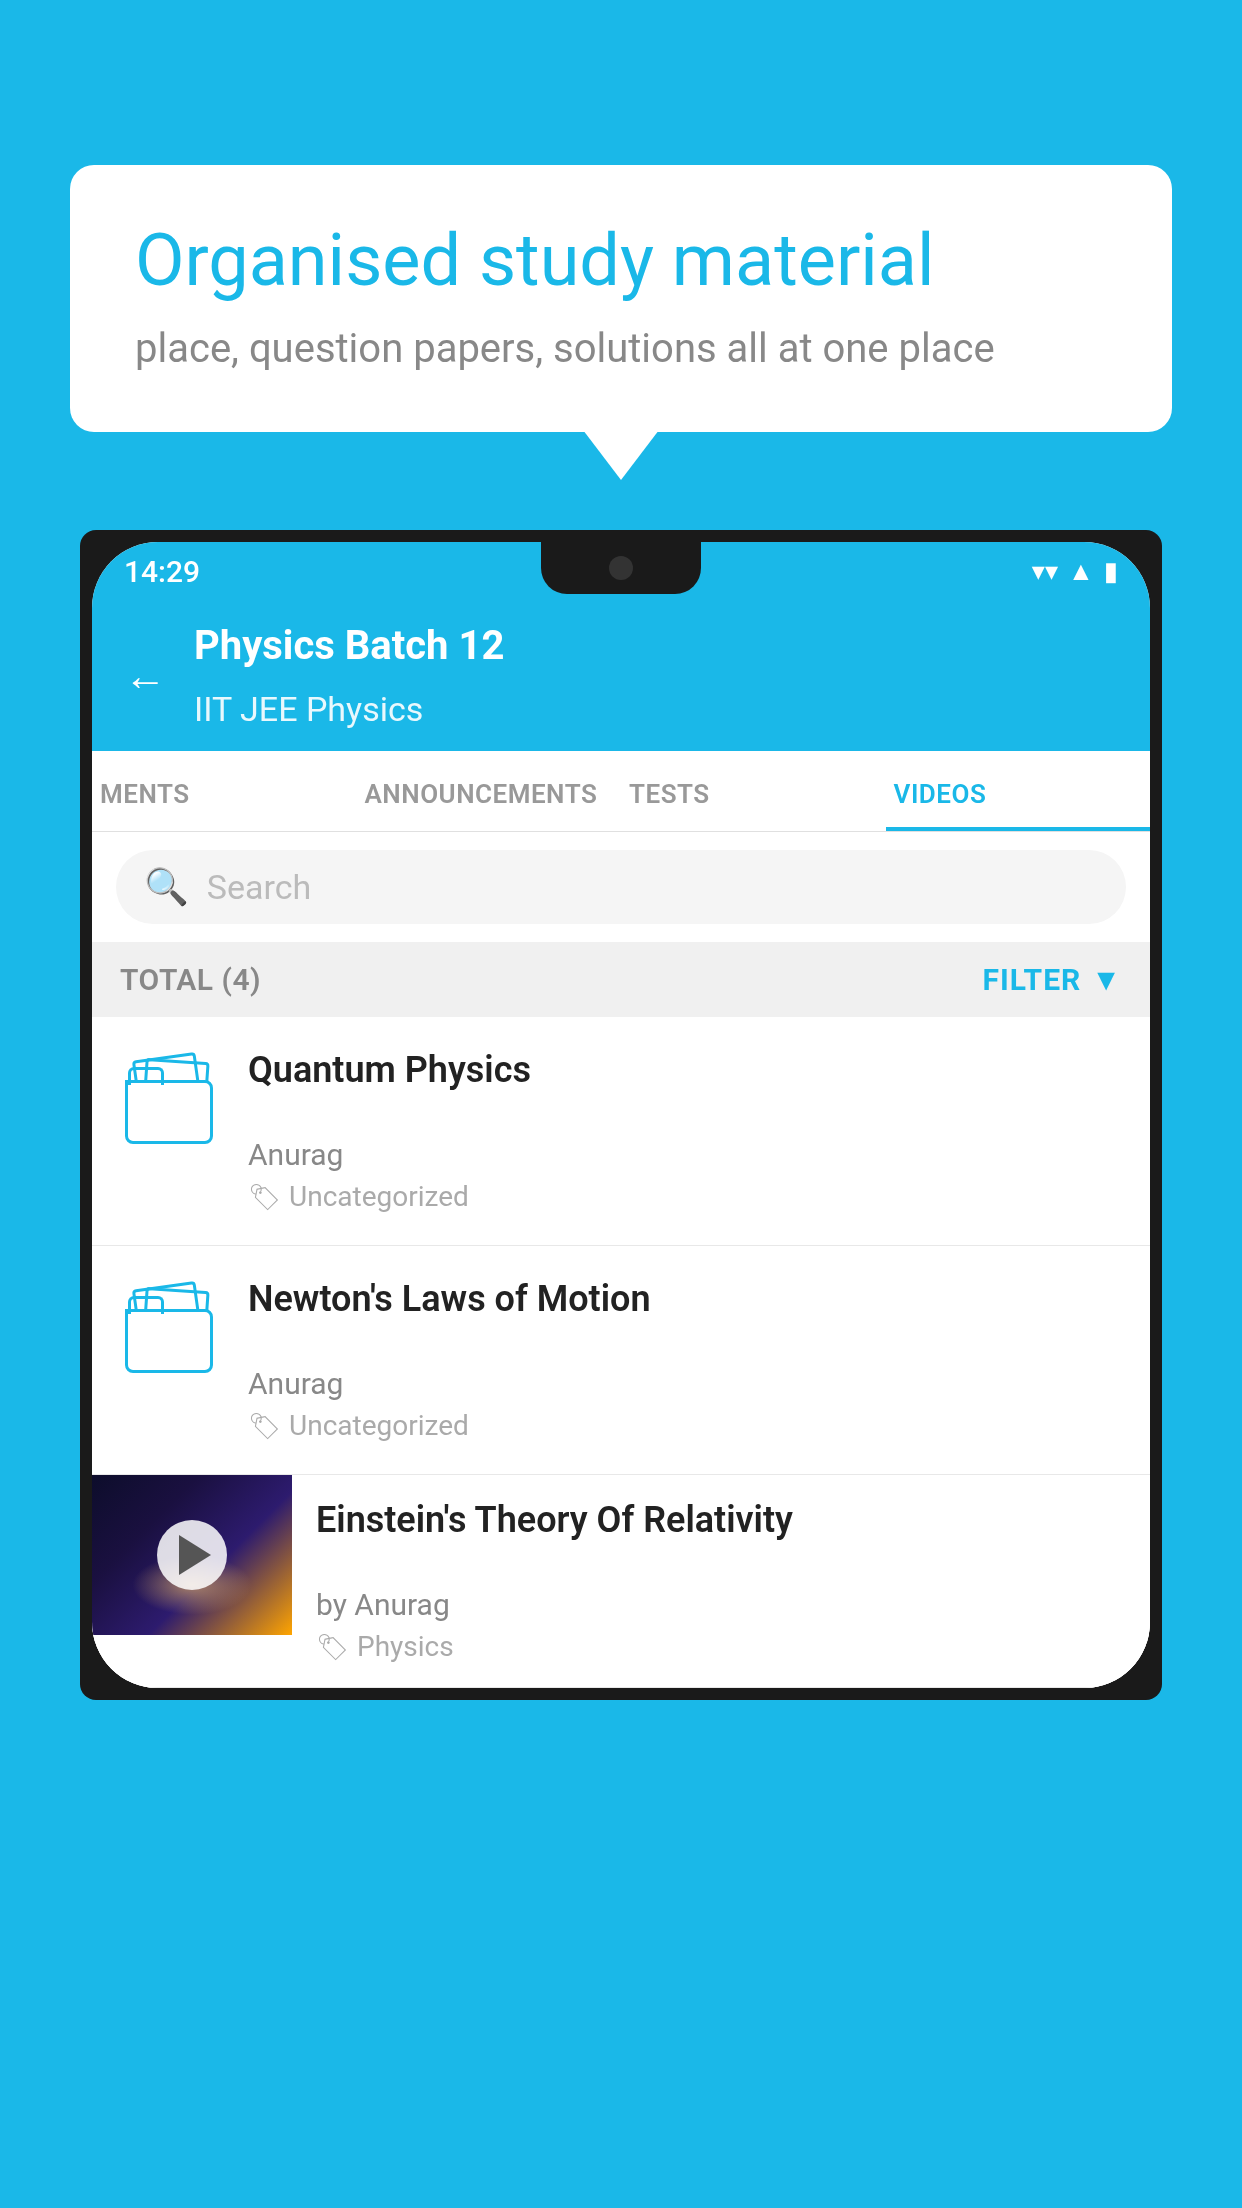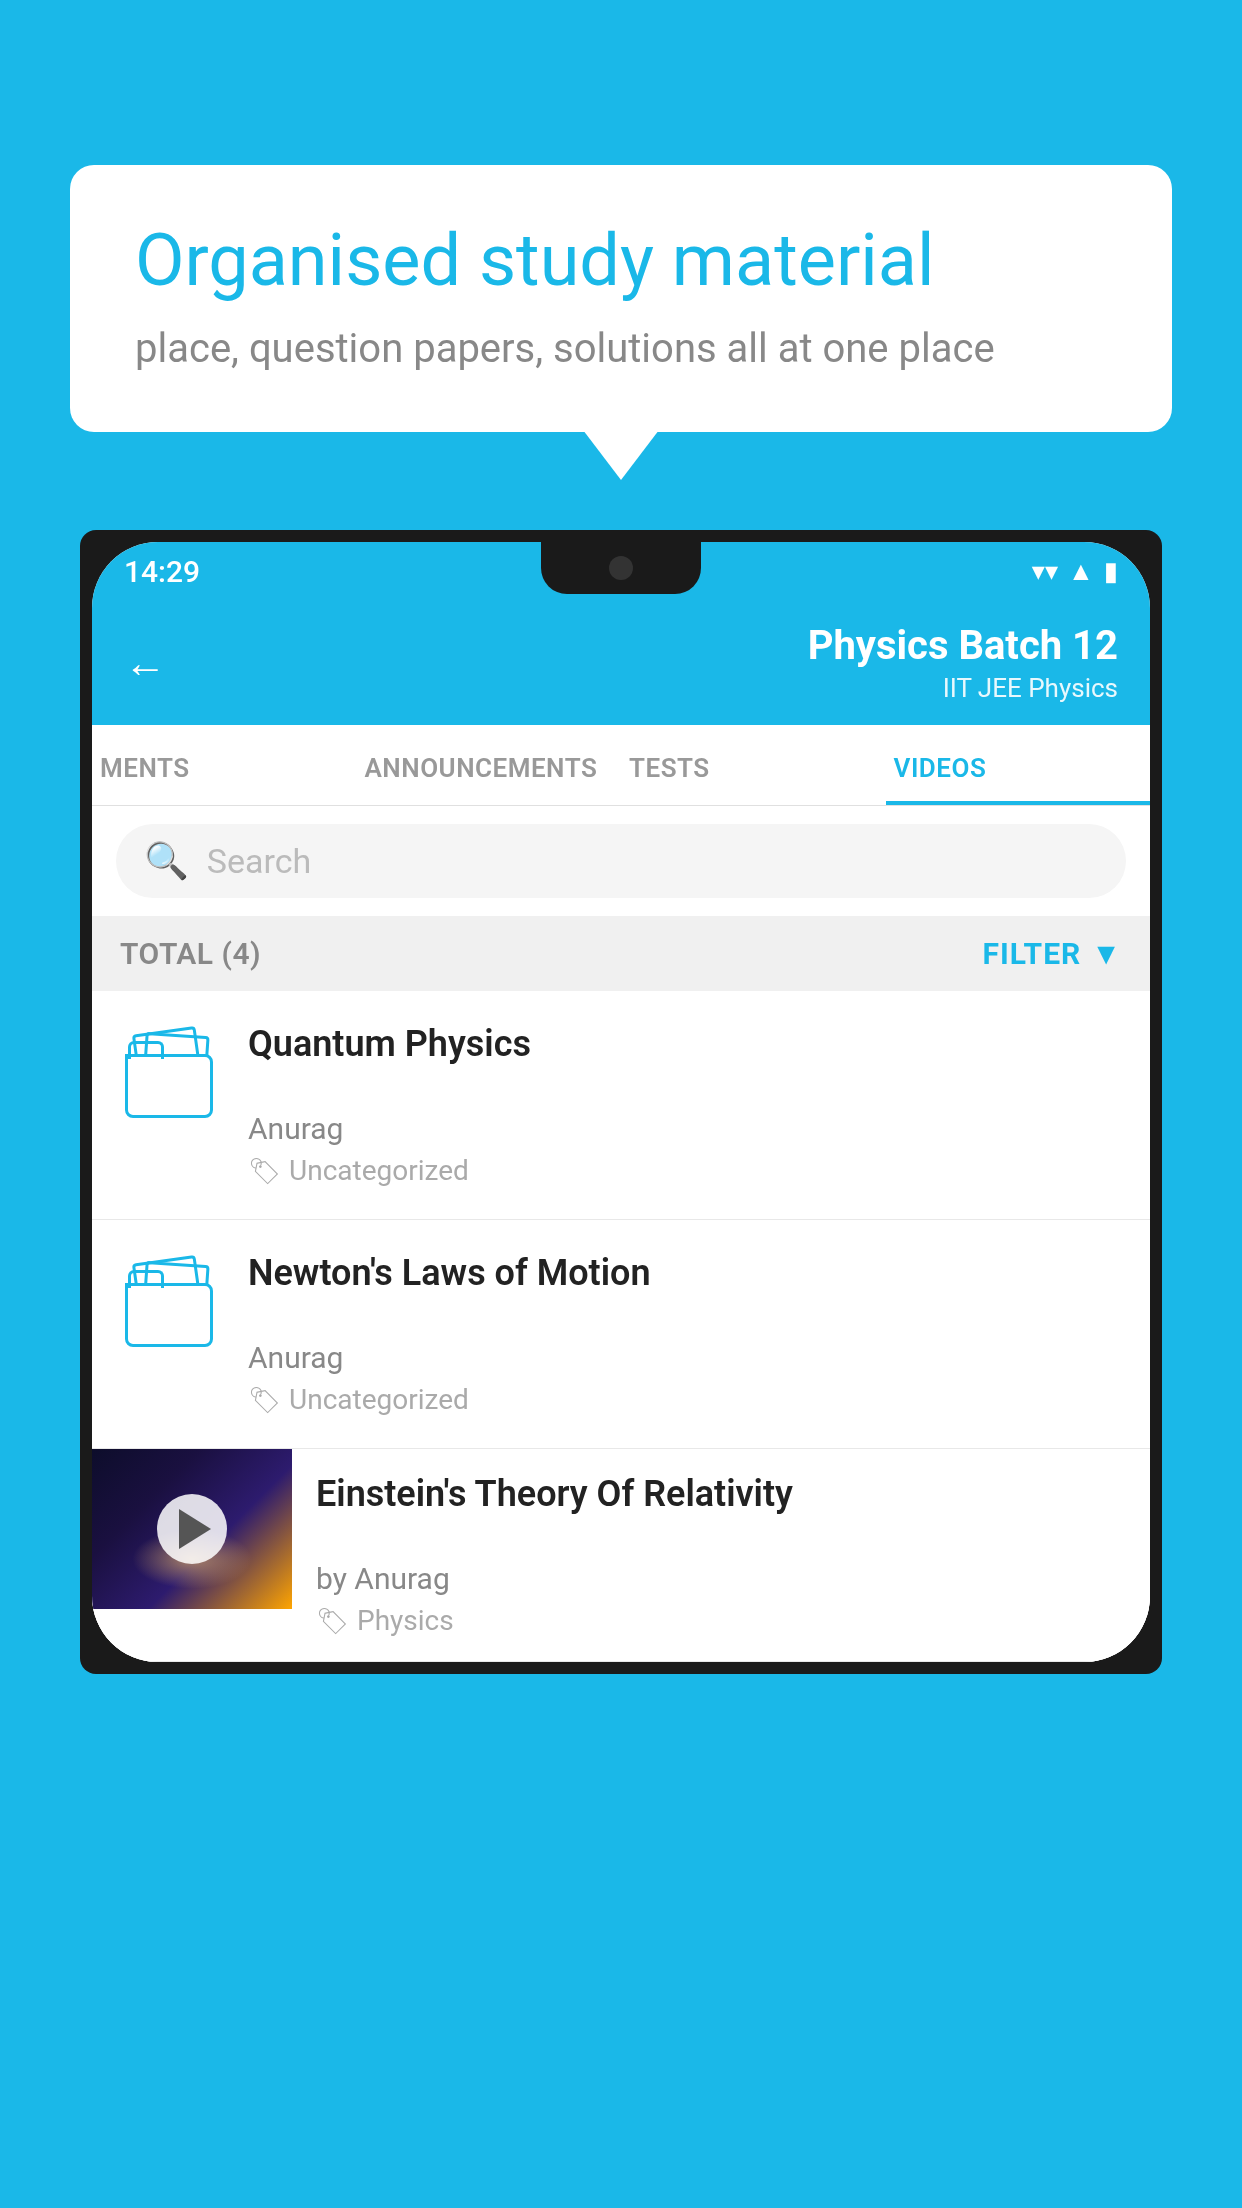--- a/index.html
+++ b/index.html
@@ -132,34 +132,34 @@
       gap: 28px;
     }
 
     .back-arrow {
       color: white;
       font-size: 42px;
       cursor: pointer;
     }
 
     .header-title-group {
-      text-align: right;
+      text-align: left;
       flex: 1;
     }
 
     .header-title {
       color: white;
       font-size: 40px;
       font-weight: 700;
     }
 
     .header-subtitle {
       color: rgba(255,255,255,0.9);
-      font-size: 26px;
-      margin-top: 4px;
+      font-size: 34px;
+      margin-top: 20px;
     }
 
     
     .tabs-bar {
       background: white;
       display: flex;
       border-bottom: 1px solid #e0e0e0;
     }
 
     .tab-item {

